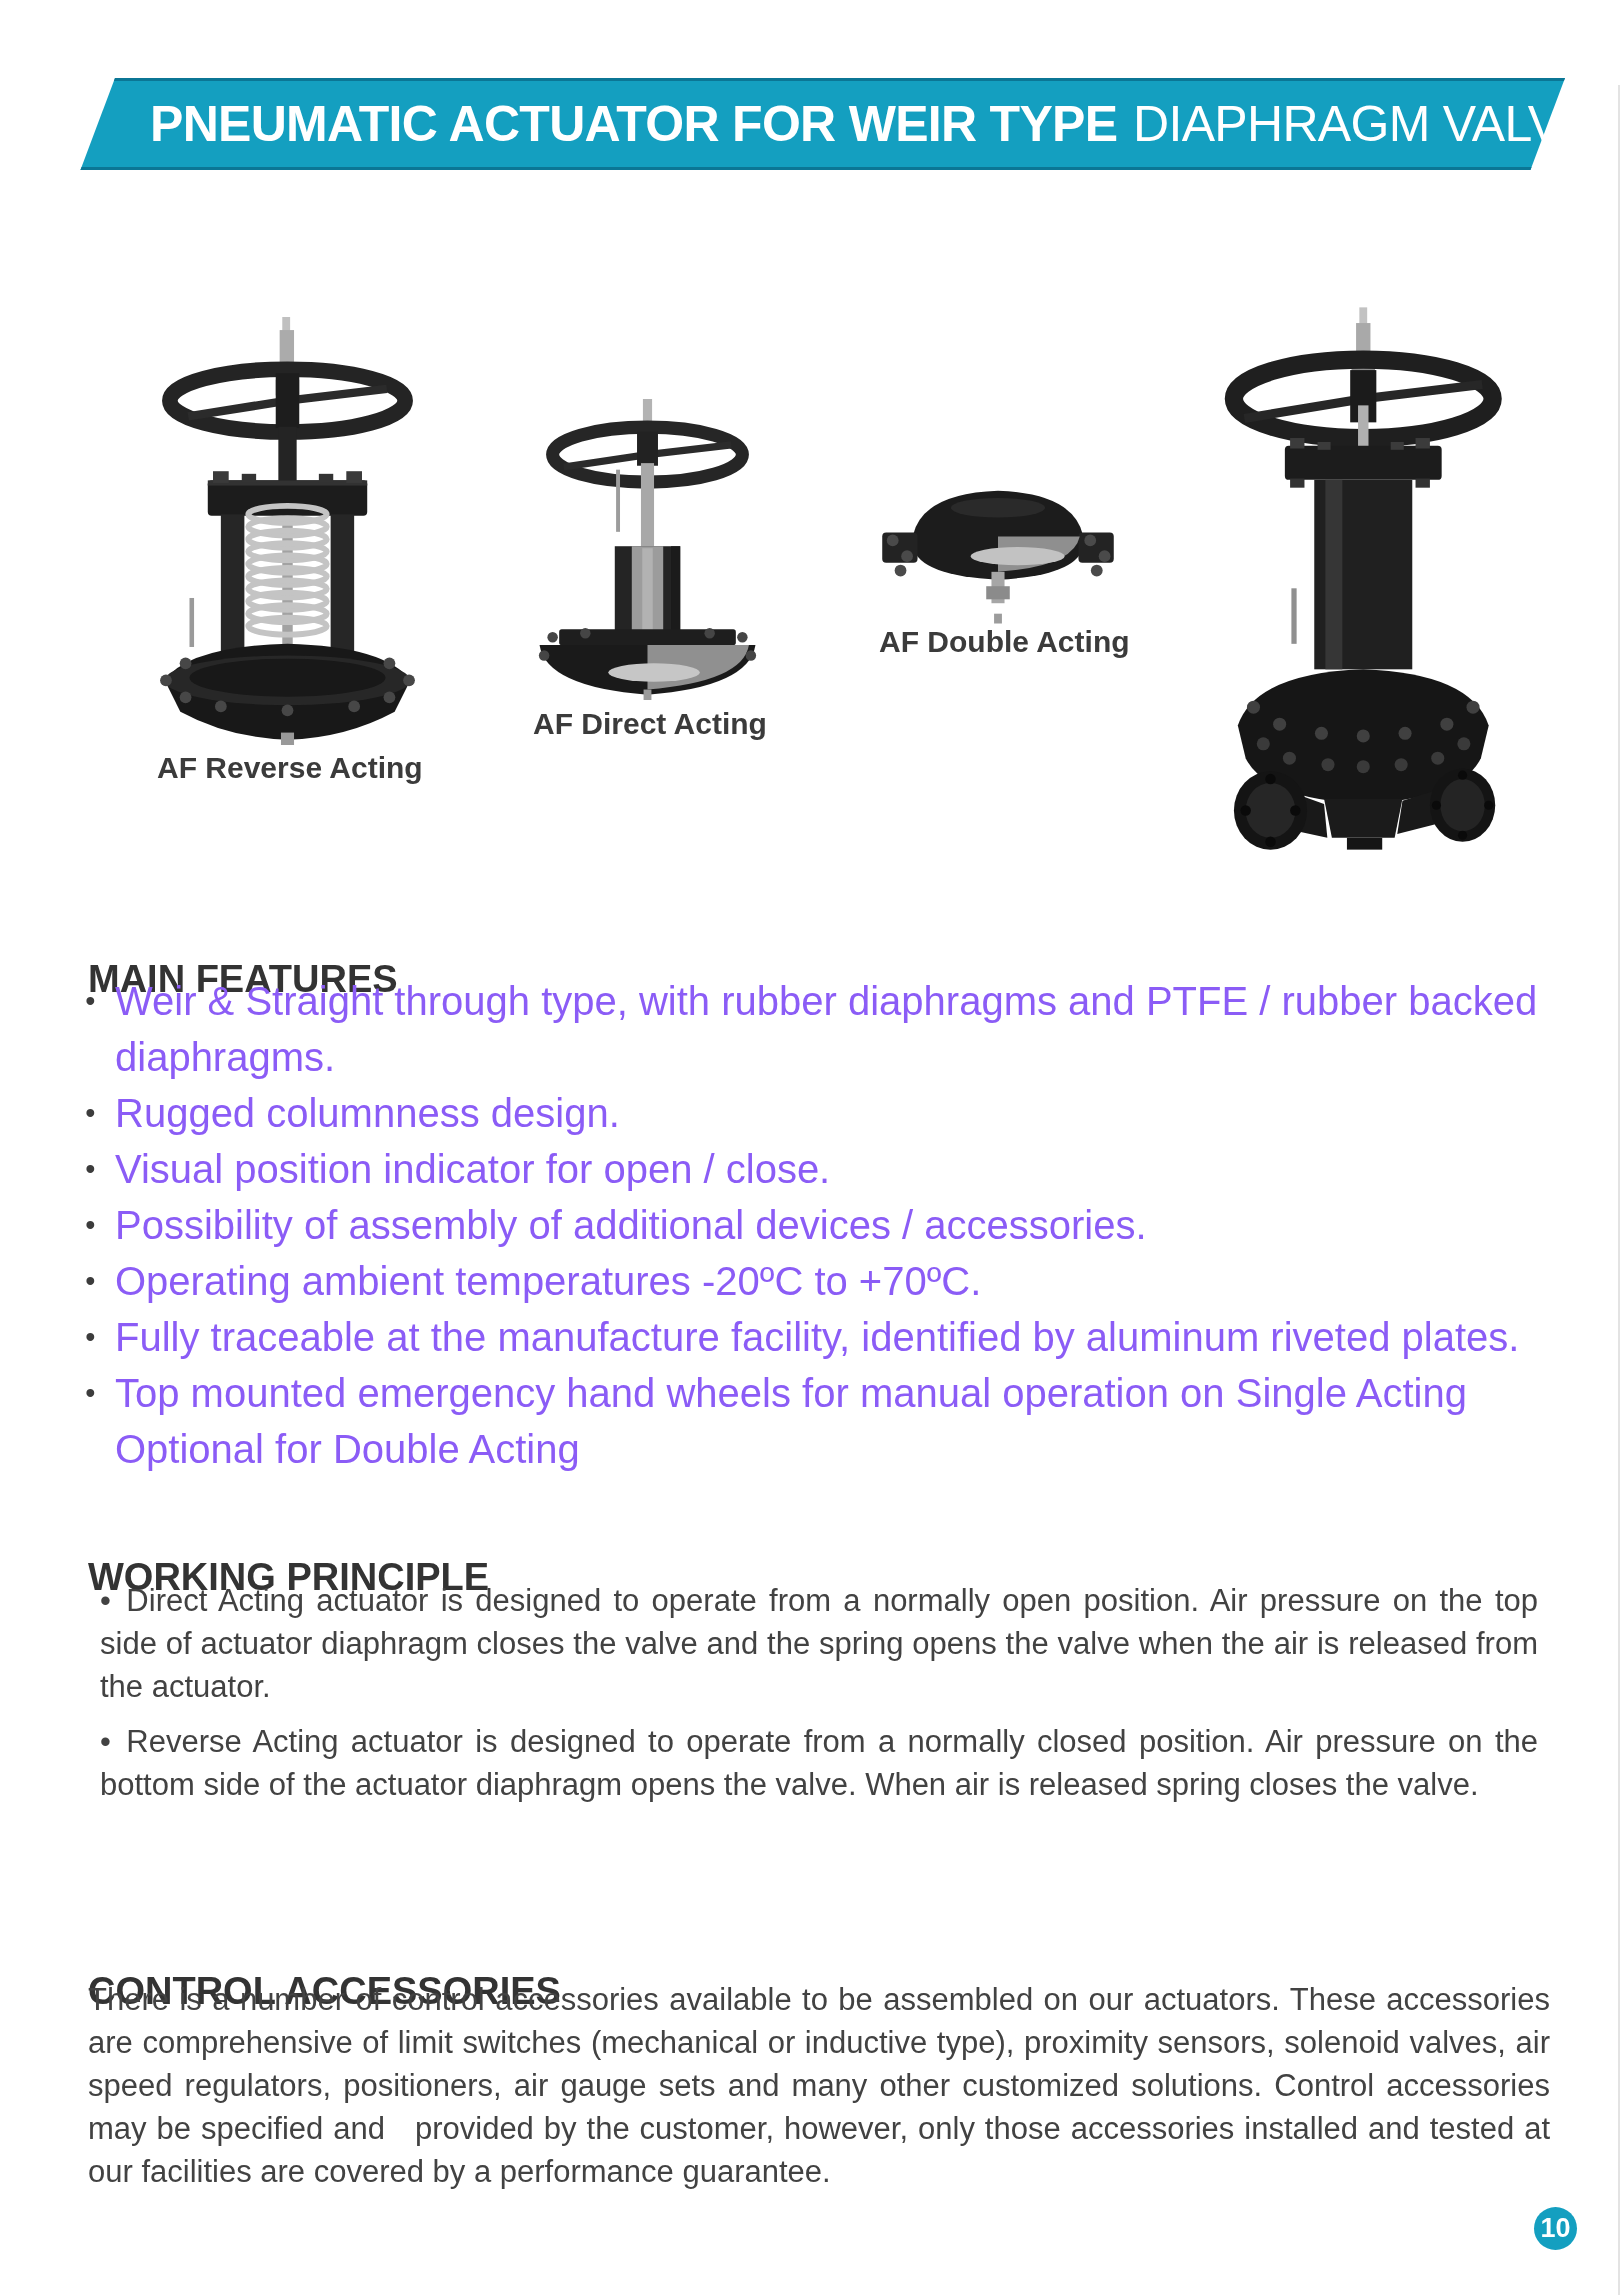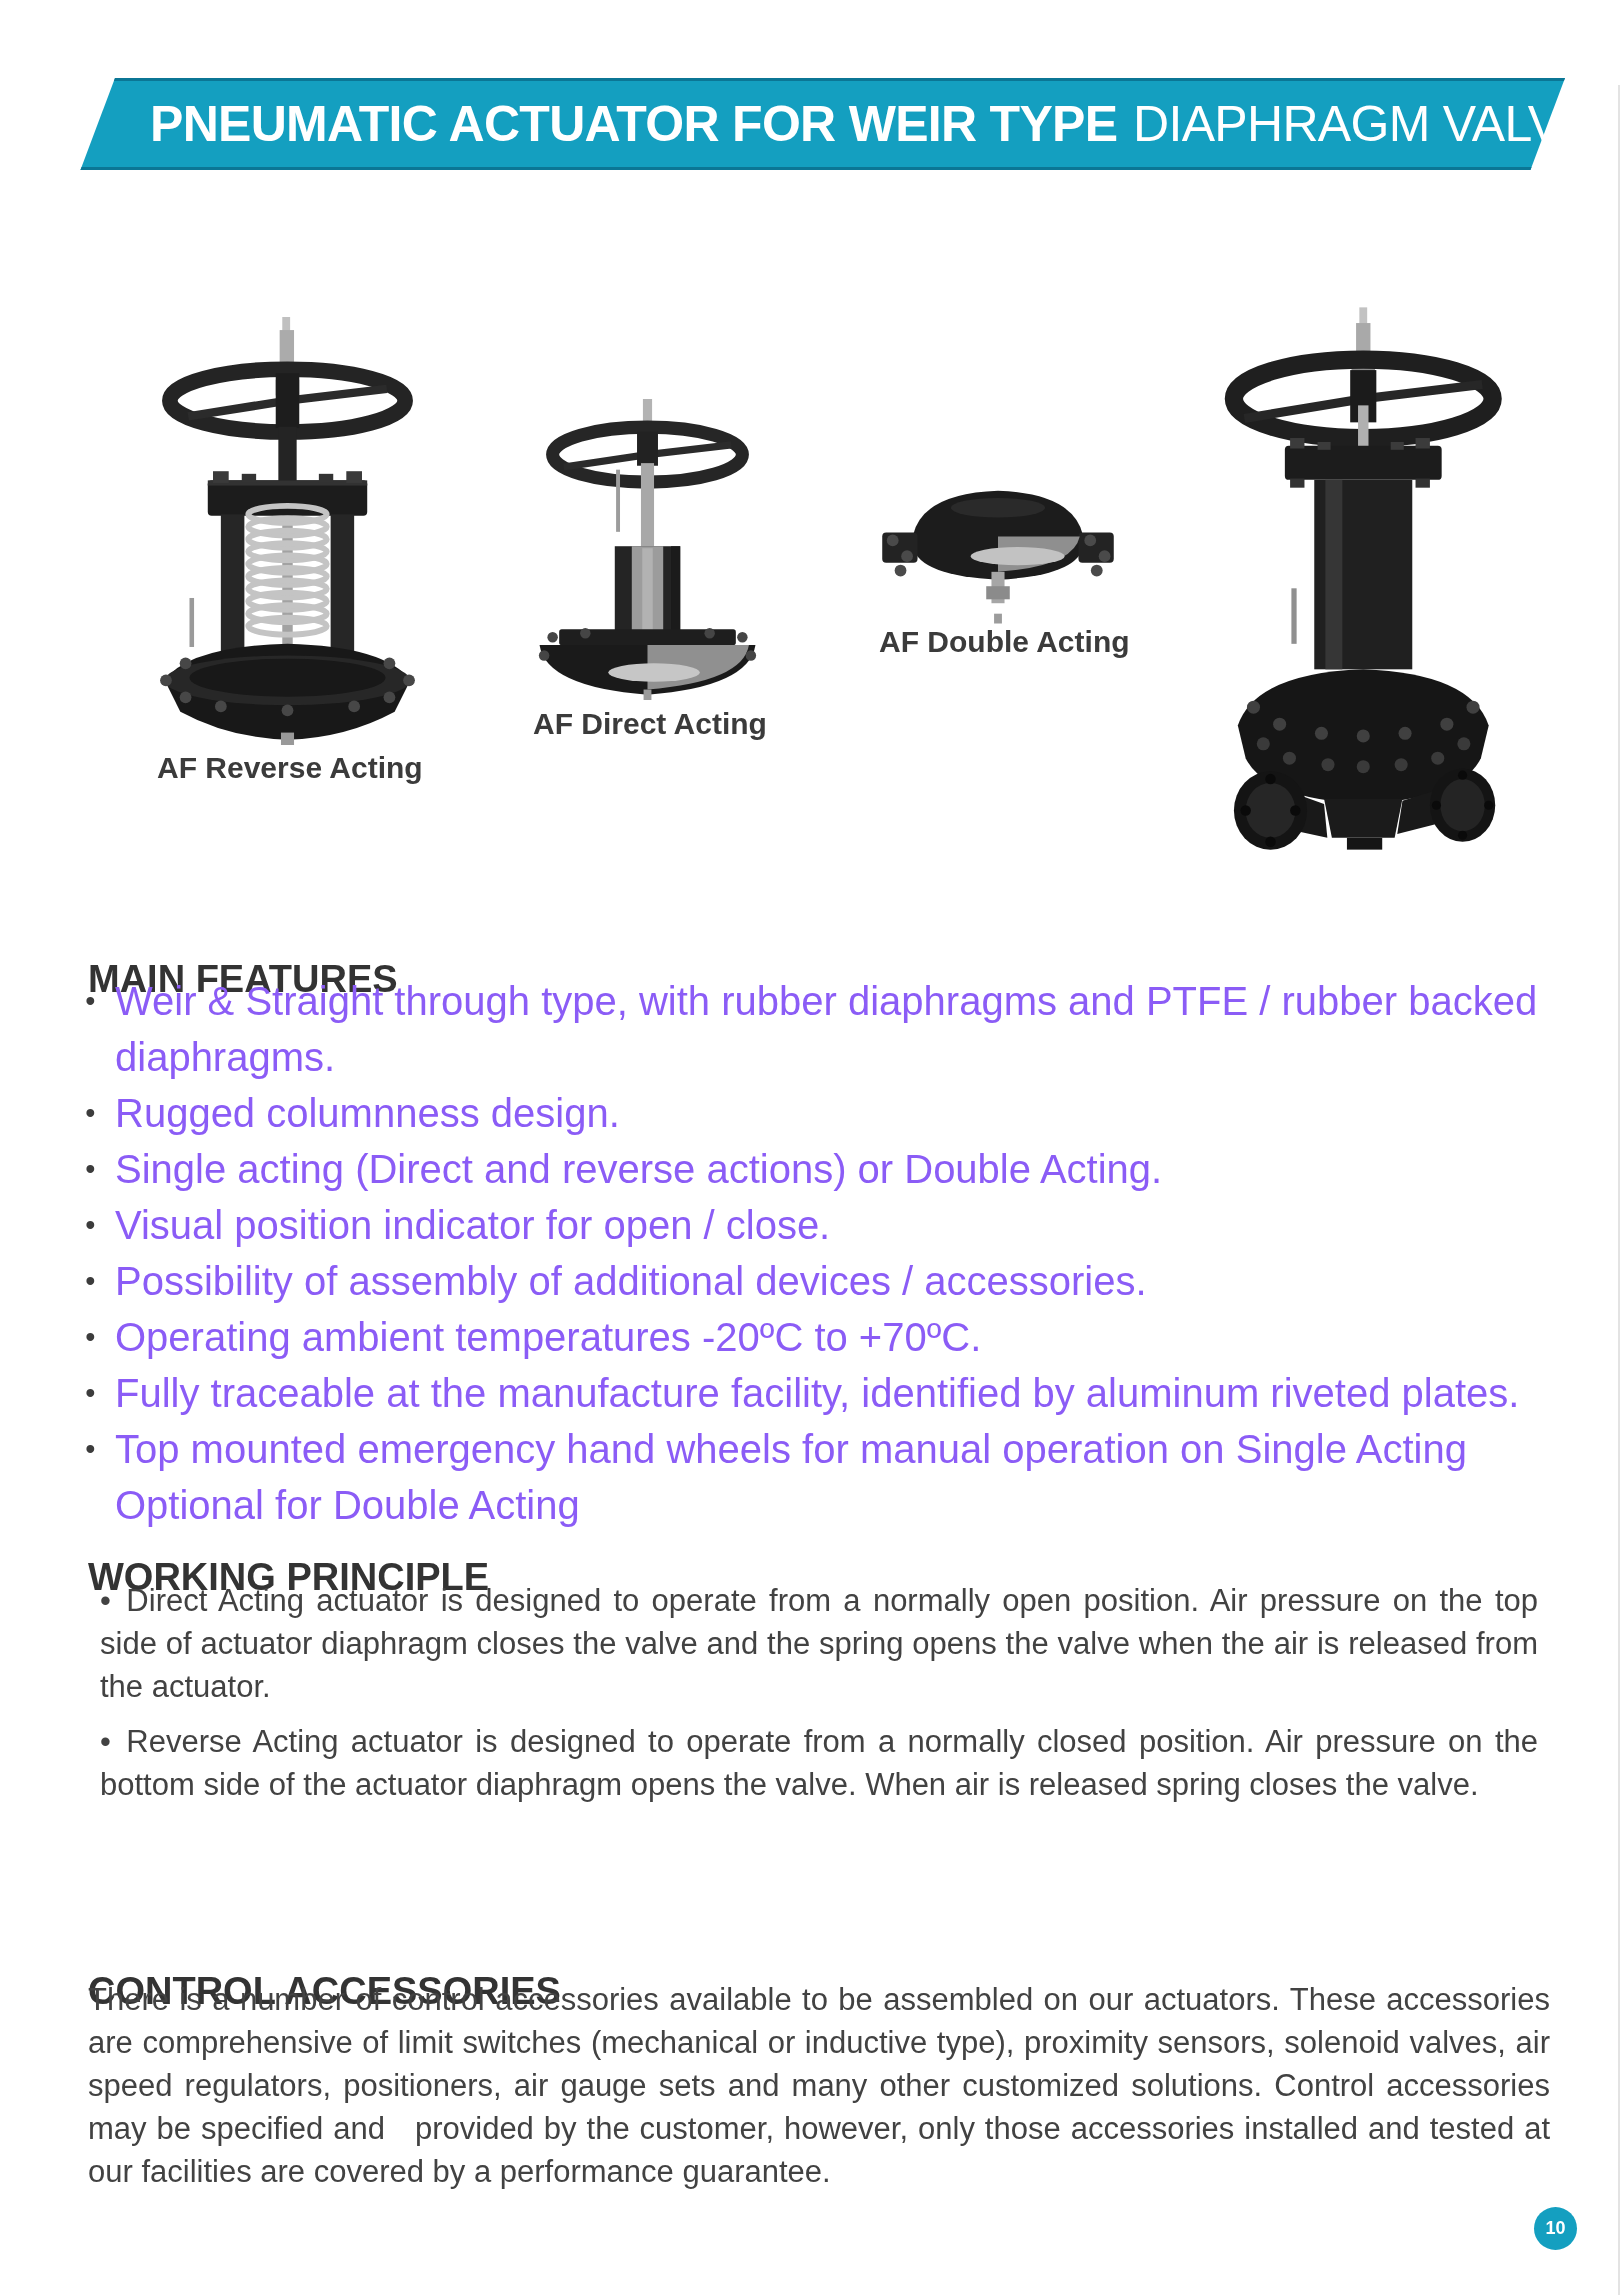--- a/index.html
+++ b/index.html
@@ -60,21 +60,21 @@
   .paras p::before{content:"\2022\2002";}
   .body-par{
     position:absolute;left:88px;width:1462px;
     font-size:31px;color:#424242;line-height:43px;
     text-align:justify;
   }
   
   .page-badge{
     position:absolute;left:1534px;top:2207px;width:43px;height:43px;
     border-radius:50%;background:#149fc0;color:#ffffff;
-    font-size:18px;font-weight:700;line-height:43px;text-align:center;
+    font-size:27px;font-weight:700;line-height:43px;text-align:center;
   }
   
   .edge-line{
     position:absolute;left:1618px;top:85px;width:2px;height:2210px;
     background:#e3e3e3;
   }
 </style>
 </head>
 <body>
 
@@ -230,21 +230,20 @@
       <circle cx="342" cy="762" r="7" fill="#0a0a0a"></circle>
       <circle cx="422" cy="762" r="7" fill="#0a0a0a"></circle>
       <rect x="205" y="812" width="54" height="18" fill="#151515"></rect>
     </svg>
   </div>
 
   <h2 class="sec-heading" style="top:924px;">MAIN FEATURES</h2>
   <ul class="features-list">
     <li>Weir &amp; Straight through type, with rubber diaphragms and PTFE / rubber backed diaphragms.</li>
     <li>Rugged columnness design.</li>
-    <li>Single acting (Direct and reverse actions) or Double Acting.</li>
     <li>Visual position indicator for open / close.</li>
     <li>Possibility of assembly of additional devices / accessories.</li>
     <li>Operating ambient temperatures -20ºC to +70ºC.</li>
     <li>Fully traceable at the manufacture facility, identified by aluminum riveted plates.</li>
     <li>Top mounted emergency hand wheels for manual operation on Single Acting Optional for Double Acting</li>
   </ul>
 
   <h2 class="sec-heading" style="top:1522px;">WORKING PRINCIPLE</h2>
   <div class="paras" style="top:1567px;">
     <p>Direct Acting actuator is designed to operate from a normally open position. Air pressure on the top side of actuator diaphragm closes the valve and the spring opens the valve when the air is released from the actuator.</p>

